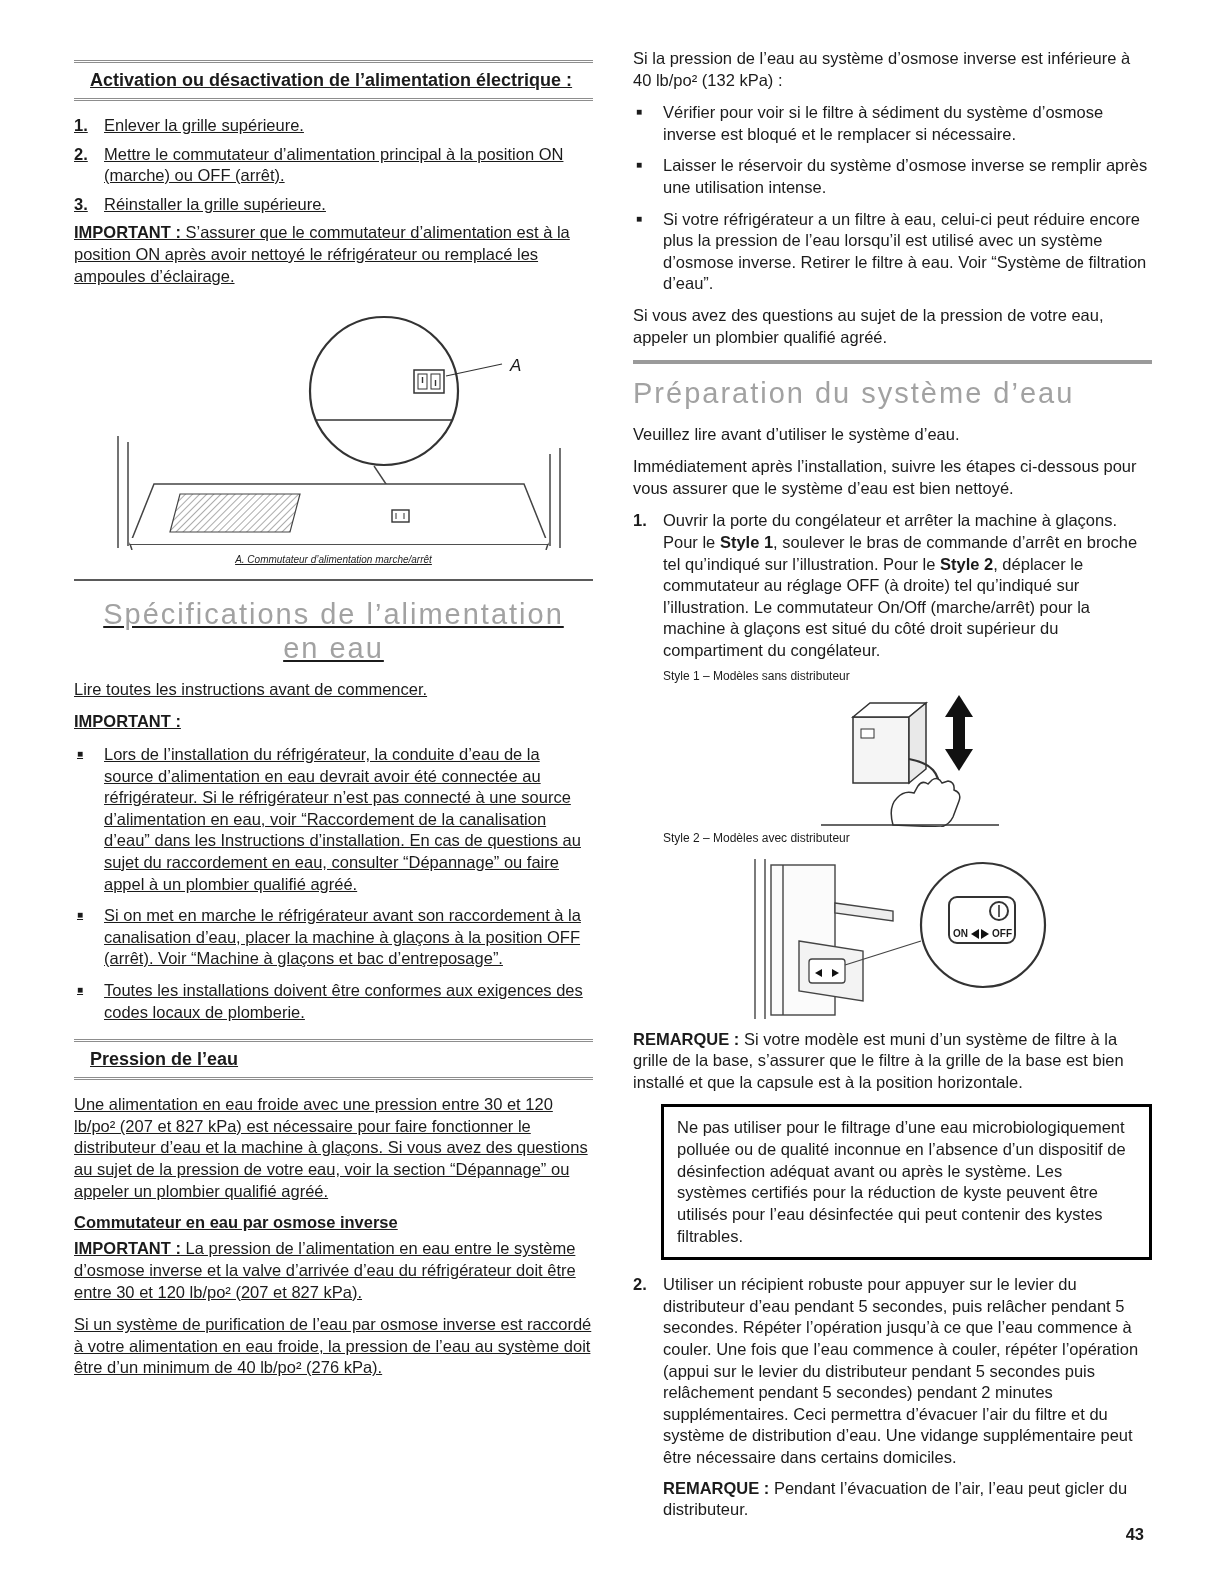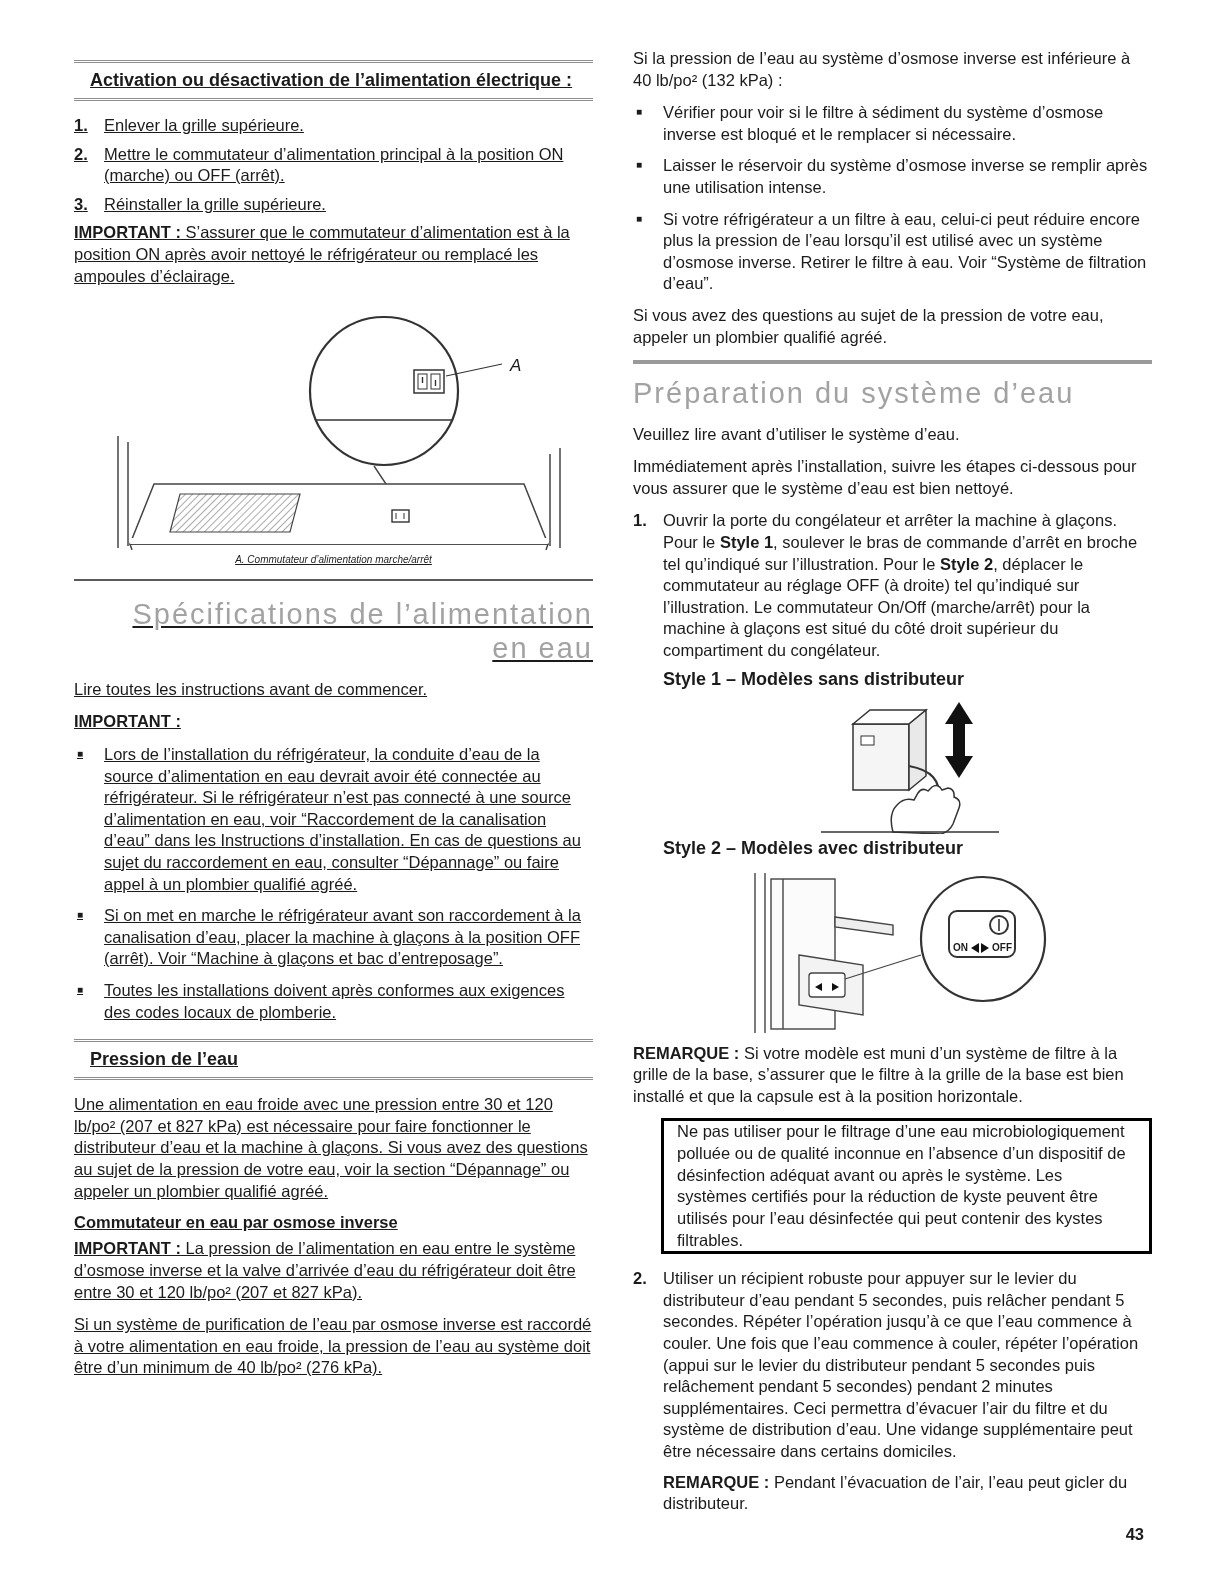--- a/index.html
+++ b/index.html
@@ -27,36 +27,36 @@
   .n-num { font-weight:bold; flex:none; width:30px; font-size:16.5px; line-height:1.31; }
   .n-text { flex:1; font-size:16.5px; line-height:1.31; }
   .b-item { display:flex; margin:0 0 10px 0; }
   .b-marker { flex:none; width:30px; font-size:10px; line-height:1; padding-top:5px; padding-left:3px; }
   .b-text { flex:1; font-size:16.5px; line-height:1.31; }
 
   .big-heading {
     color:#a2a2a2; font-size:29px; letter-spacing:2px; line-height:1.18;
     font-weight:normal; margin:0 0 13px 0;
   }
-  .big-heading.centered { text-align:right; }
+  .big-heading.centered { text-align:center; }
   .big-heading span { display:block; }
 
   .subhead { font-size:16.5px; font-weight:bold; margin:4px 0 6px 0; }
-  .style-title { font-size:18px; font-weight:bold; margin:4px 0 6px 30px; }
+  .style-title { font-size:12px; font-weight:normal; margin:4px 0 6px 30px; }
 
   .fig { text-align:center; margin:8px 0 4px 0; }
   .fig.indent { margin-left:30px; }
   .caption { font-size:10px; font-style:italic; text-align:center; margin:0 0 14px 0; color:#222; }
 
   .divider-thin  { border-top:2px solid #5a5a5a; margin:2px 0 16px 0; }
   .divider-thick { border-top:4px solid #9a9a9a; margin:12px 0 12px 0; }
 
   .warning-box {
     border:3px solid #000;
-    padding:0 13px;
+    padding:10px 13px;
     margin:2px 0 14px 28px;
     font-size:16.5px; line-height:1.31;
   }
   .remark { margin-top:9px; }
   .page-number { position:absolute; right:80px; bottom:40px; font-size:16.5px; font-weight:bold; }
 
   svg { display:inline-block; vertical-align:top; }
   svg text { font-family:"Liberation Sans","DejaVu Sans",sans-serif; fill:#1b1b1b; }
 </style>
 </head>
@@ -142,21 +142,21 @@
     <div class="b-item">
       <span class="b-marker">■</span>
       <p class="b-text">Lors de l’installation du réfrigérateur, la conduite d’eau de la source d’alimentation en eau devrait avoir été connectée au réfrigérateur. Si le réfrigérateur n’est pas connecté à une source d’alimentation en eau, voir “Raccordement de la canalisation d’eau” dans les Instructions d’installation. En cas de questions au sujet du raccordement en eau, consulter “Dépannage” ou faire appel à un plombier qualifié agréé.</p>
     </div>
     <div class="b-item">
       <span class="b-marker">■</span>
       <p class="b-text">Si on met en marche le réfrigérateur avant son raccordement à la canalisation d’eau, placer la machine à glaçons à la position OFF (arrêt). Voir “Machine à glaçons et bac d’entreposage”.</p>
     </div>
     <div class="b-item">
       <span class="b-marker">■</span>
-      <p class="b-text">Toutes les installations doivent après conformes aux exigences des codes locaux de plomberie.</p>
+      <p class="b-text">Toutes les installations doivent être conformes aux exigences des codes locaux de plomberie.</p>
     </div>
 
     <h2 class="rule-header" style="margin-top:16px;">Pression de l’eau</h2>
 
     <p class="para">Une alimentation en eau froide avec une pression entre 30 et 120 lb/po² (207 et 827 kPa) est nécessaire pour faire fonctionner le distributeur d’eau et la machine à glaçons. Si vous avez des questions au sujet de la pression de votre eau, voir la section “Dépannage” ou appeler un plombier qualifié agréé.</p>
     <h3 class="subhead">Commutateur en eau par osmose inverse</h3>
     <p class="para"><b>IMPORTANT :</b><span> La pression de l’alimentation en eau entre le système d’osmose inverse et la valve d’arrivée d’eau du réfrigérateur doit être entre 30 et 120 lb/po² (207 et 827 kPa).</span></p>
     <p class="para">Si un système de purification de l’eau par osmose inverse est raccordé à votre alimentation en eau froide, la pression de l’eau au système doit être d’un minimum de 40 lb/po² (276 kPa).</p>
 
   </div>

